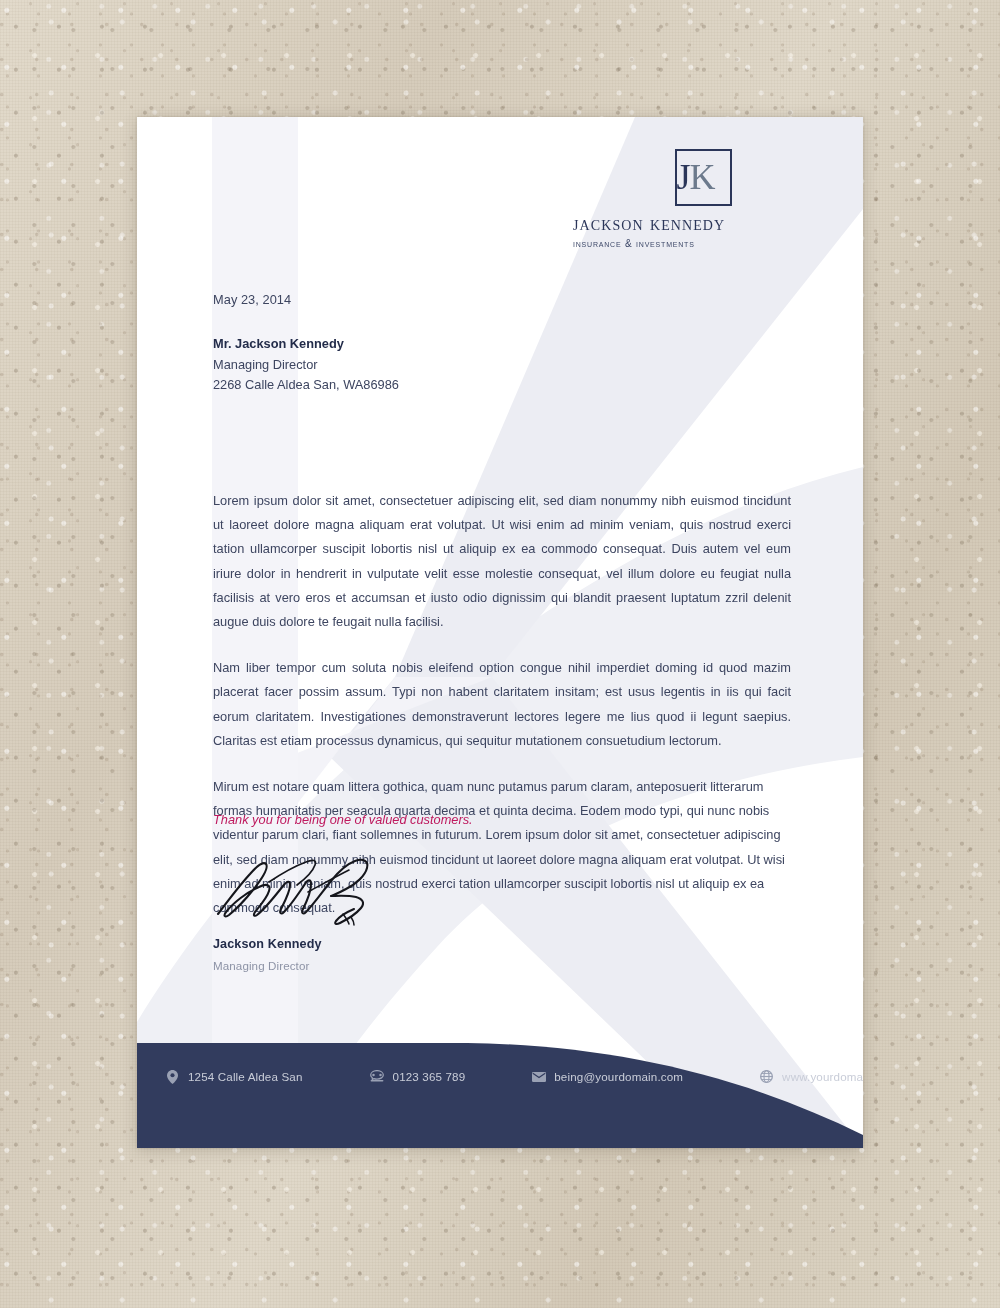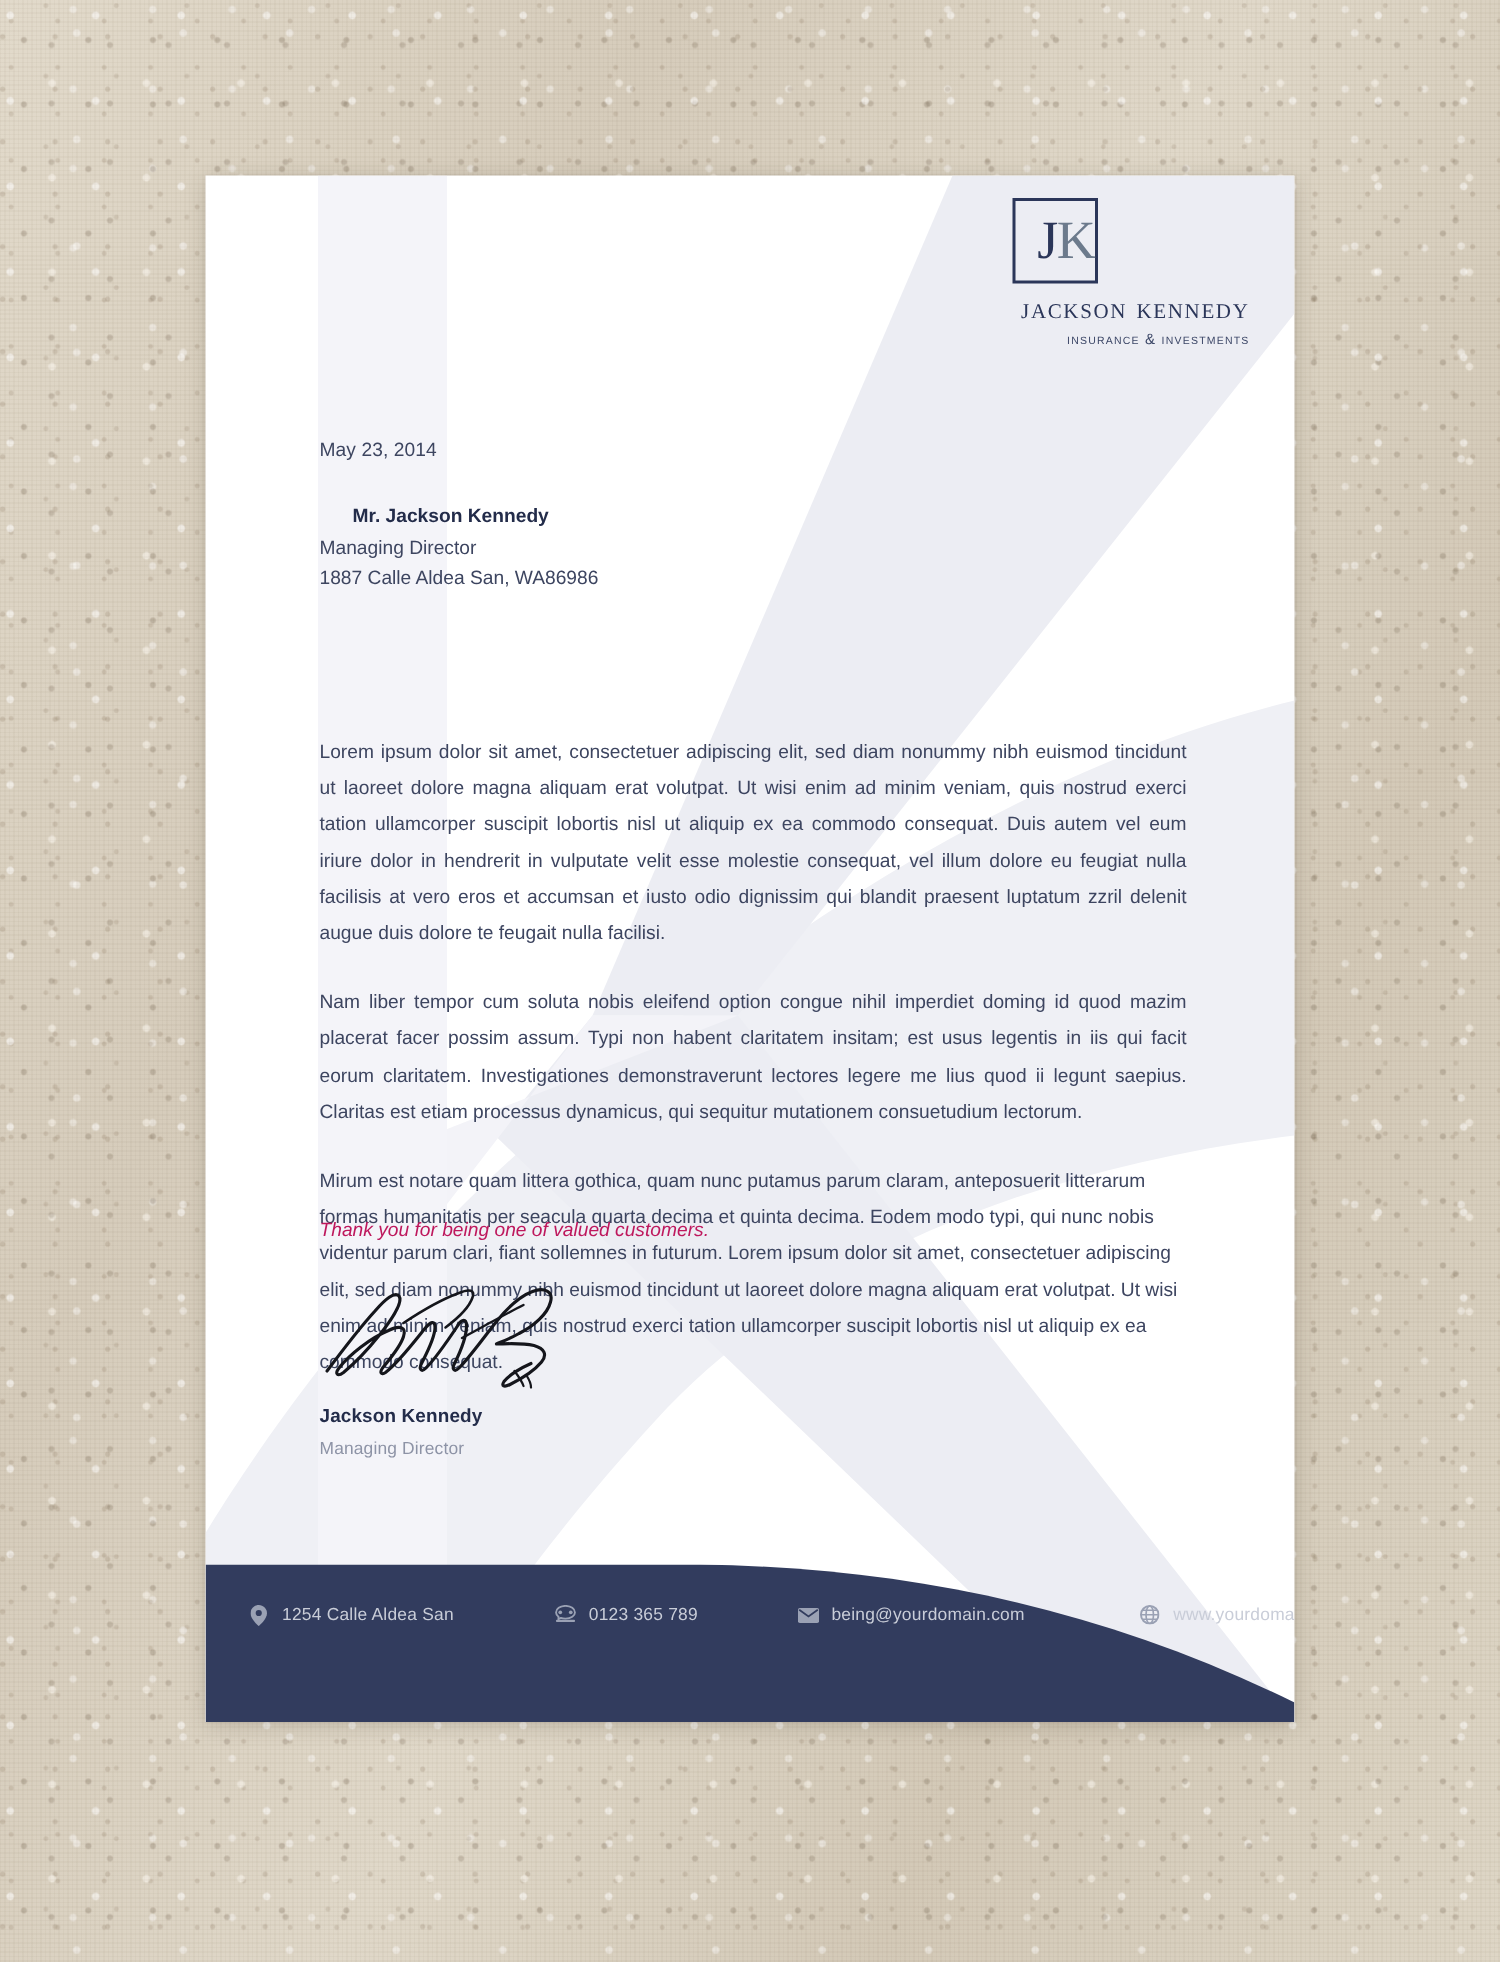--- a/index.html
+++ b/index.html
@@ -65,23 +65,23 @@
     position: absolute;
     left: 0; top: 0;
     width: 726px; height: 1031px;
     pointer-events: none;
   }
 
   
   #logo-block {
     position: absolute;
     right: 30px;
-    top: 15px;
+    top: 32px;
     width: 260px;
-    text-align: right;
+    text-align: left;
   }
   #logo-mark {
     width: 57px;
     height: 57px;
     margin: 0 auto 6px auto;
     border: 2px solid #2b3659;
     position: relative;
     box-sizing: border-box;
   }
   #logo-mark .mono {
@@ -131,21 +131,21 @@
     color: #3d4560;
     letter-spacing: .05px;
   }
   .recipient {
     position: absolute;
     top: 217px;
     font-size: 12.8px;
     color: #3d4560;
     line-height: 20.7px;
   }
-  .recipient .r-name { font-weight: bold; color: #232c4a; margin-left: 22px; }
+  .recipient .r-name { font-weight: bold; color: #232c4a; }
 
   .body-copy {
     position: absolute;
     top: 328px;
     width: 578px;
     font-size: 12.8px;
     color: #3d4560;
     margin-top: 44px;
   }
   .body-copy p {
@@ -253,21 +253,21 @@
     <div class="logo-tagline">Insurance &amp; Investments</div>
   </div>
 
   <div id="letter">
 
     <div class="date-line">May 23, 2014</div>
 
     <div class="recipient">
       <div class="r-name">Mr. Jackson Kennedy</div>
       <div>Managing Director</div>
-      <div>1887 Calle Aldea San, WA86986</div>
+      <div>2268 Calle Aldea San, WA86986</div>
     </div>
 
     <div class="body-copy">
       <p>Lorem ipsum dolor sit amet, consectetuer adipiscing elit, sed diam nonummy nibh euismod tincidunt ut laoreet dolore magna aliquam erat volutpat. Ut wisi enim ad minim veniam, quis nostrud exerci tation ullamcorper suscipit lobortis nisl ut aliquip ex ea commodo consequat. Duis autem vel eum iriure dolor in hendrerit in vulputate velit esse molestie consequat, vel illum dolore eu feugiat nulla facilisis at vero eros et accumsan et iusto odio dignissim qui blandit praesent luptatum zzril delenit augue duis dolore te feugait nulla facilisi.</p>
       <p>Nam liber tempor cum soluta nobis eleifend option congue nihil imperdiet doming id quod mazim placerat facer possim assum. Typi non habent claritatem insitam; est usus legentis in iis qui facit eorum claritatem. Investigationes demonstraverunt lectores legere me lius quod ii legunt saepius. Claritas est etiam processus dynamicus, qui sequitur mutationem consuetudium lectorum.</p>
       <p class="no-justify">Mirum est notare quam littera gothica, quam nunc putamus parum claram, anteposuerit litterarum formas humanitatis per seacula quarta decima et quinta decima. Eodem modo typi, qui nunc nobis videntur parum clari, fiant sollemnes in futurum. Lorem ipsum dolor sit amet, consectetuer adipiscing elit, sed diam nonummy nibh euismod tincidunt ut laoreet dolore magna aliquam erat volutpat. Ut wisi enim ad minim veniam, quis nostrud exerci tation ullamcorper suscipit lobortis nisl ut aliquip ex ea commodo consequat.</p>
     </div>
 
     <div class="closing">Thank you for being one of valued customers.</div>
 

